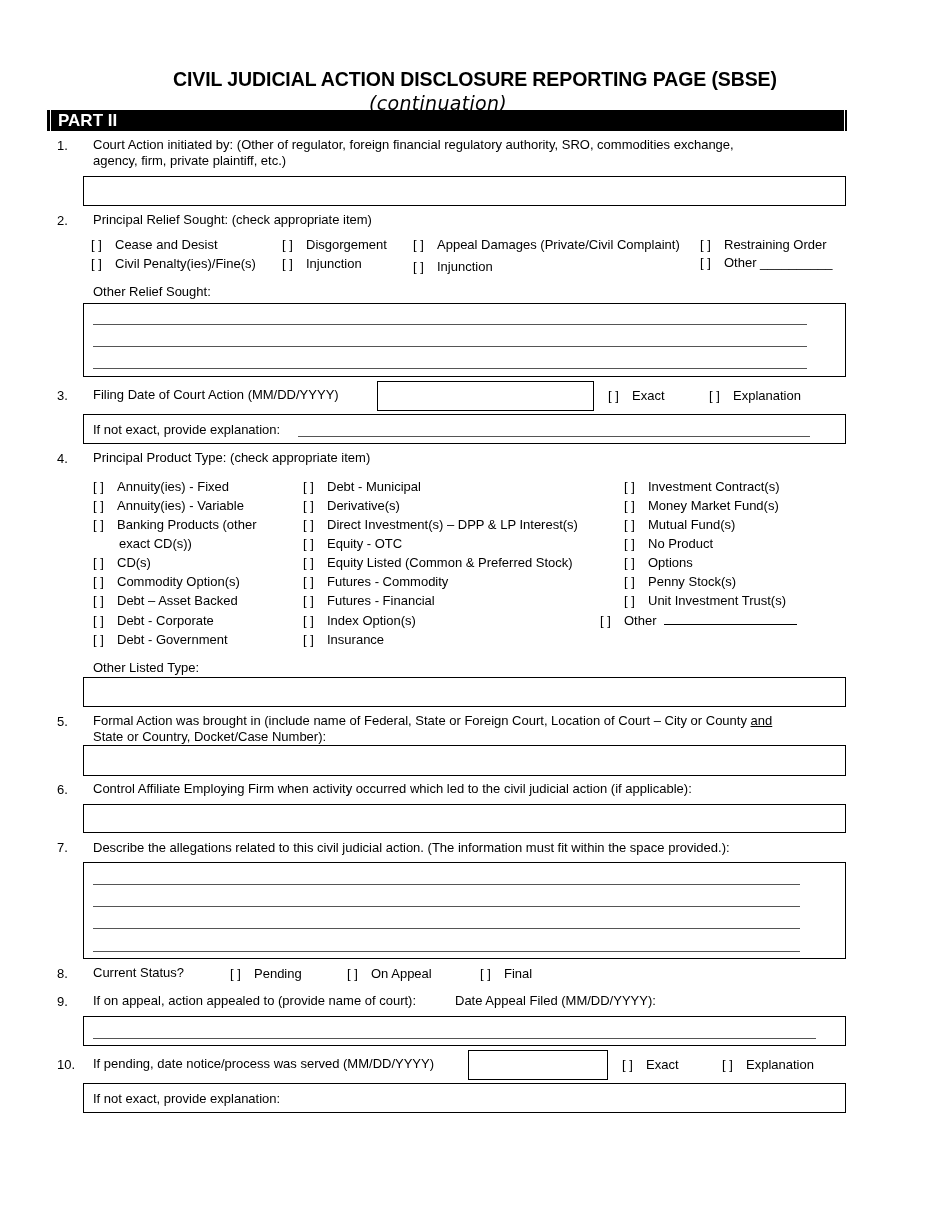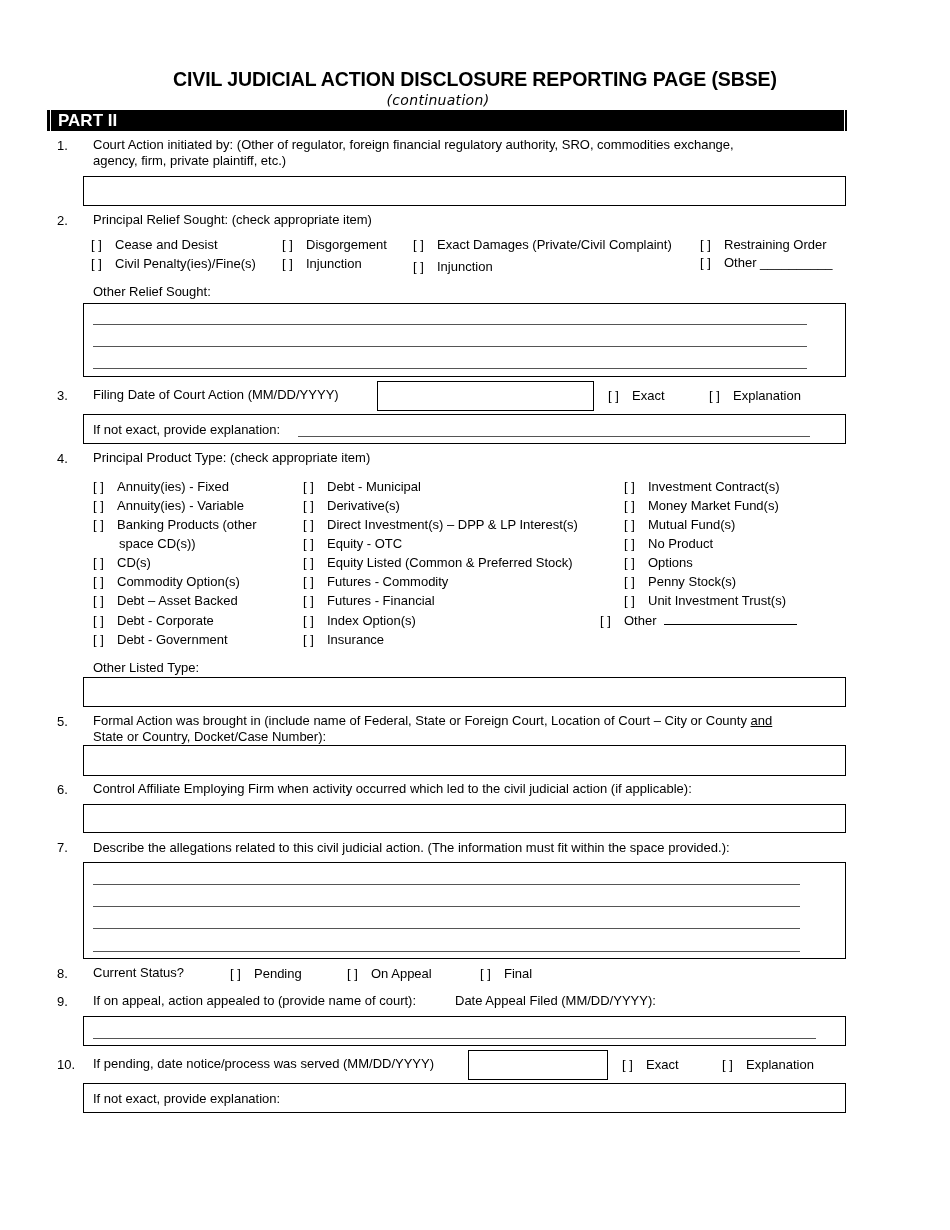--- a/index.html
+++ b/index.html
@@ -1,20 +1,20 @@
 <!DOCTYPE html>
 <html><head>
 <meta charset="utf-8">
 <style>
   * { box-sizing: border-box; margin: 0; padding: 0; }
   html, body { width: 950px; height: 1230px; background: #ffffff; }
   body { position: relative; font-family: "Liberation Sans", sans-serif; color: #000; font-size: 13px; overflow: hidden; }
   .abs { position: absolute; white-space: nowrap; }
   .title { left: 0; width: 950px; top: 68px; text-align: center; font-weight: bold; font-size: 19.5px; letter-spacing: -0.1px; }
-  .subtitle { left: 0; width: 876px; top: 92px; text-align: center; font-style: italic; font-size: 14px; font-family: "DejaVu Sans", sans-serif; letter-spacing: 0.3px; }
+  .subtitle { left: 0; width: 876px; top: 92px; text-align: center; font-style: italic; font-size: 19px; font-family: "DejaVu Sans", sans-serif; letter-spacing: 0.3px; }
   .partbar { left: 47px; top: 110px; width: 800px; height: 21px; background: #000; border-left: 1px solid #000; }
   .partbar::before { content: ""; position: absolute; left: 2px; top: 0; bottom: 0; width: 1px; background: #fff; }
   .partbar::after { content: ""; position: absolute; right: 2px; top: 0; bottom: 0; width: 1px; background: #fff; }
   .partlabel { left: 58px; top: 110px; color: #fff; font-weight: bold; font-size: 17px; line-height: 21px; }
   .num { left: 57px; font-size: 13px; }
   .q { left: 93px; font-size: 13px; line-height: 16px; }
   .box { position: absolute; border: 1.3px solid #000; background: #fff; }
   .cb { position: absolute; white-space: nowrap; font-size: 13px; }
   .cb .br { display: inline-block; width: 24px; }
   .uline { position: absolute; height: 1px; background: #555; }
@@ -34,21 +34,21 @@
 <div class="abs q" style="top:153px">agency, firm, private plaintiff, etc.)</div>
 <div class="box" style="left:83px;top:176px;width:763px;height:30px"></div>
 
 <div class="abs num" style="top:213px">2.</div>
 <div class="abs q" style="top:212px">Principal Relief Sought:  (check appropriate item)</div>
 
 <div class="cb" style="left:91px;top:237px"><span class="br">[  ]</span><span>Cease and Desist</span></div>
 <div class="cb" style="left:91px;top:256px"><span class="br">[  ]</span><span>Civil Penalty(ies)/Fine(s)</span></div>
 <div class="cb" style="left:282px;top:237px"><span class="br">[  ]</span><span>Disgorgement</span></div>
 <div class="cb" style="left:282px;top:256px"><span class="br">[  ]</span><span>Injunction</span></div>
-<div class="cb" style="left:413px;top:237px"><span class="br">[  ]</span><span>Exact Damages (Private/Civil Complaint)</span></div>
+<div class="cb" style="left:413px;top:237px"><span class="br">[  ]</span><span>Appeal Damages (Private/Civil Complaint)</span></div>
 <div class="cb" style="left:413px;top:259px"><span class="br">[  ]</span><span>Injunction</span></div>
 <div class="cb" style="left:700px;top:237px"><span class="br">[  ]</span><span>Restraining Order</span></div>
 <div class="cb" style="left:700px;top:255px"><span class="br">[  ]</span><span>Other __________</span></div>
 
 <div class="abs q" style="top:284px">Other Relief Sought:</div>
 <div class="box" style="left:83px;top:303px;width:763px;height:74px">
   <div class="uline" style="left:9px;top:20px;width:714px"></div>
   <div class="uline" style="left:9px;top:42px;width:714px"></div>
   <div class="uline" style="left:9px;top:64px;width:714px"></div>
 </div>
@@ -62,21 +62,21 @@
   <span class="abs" style="left:9px;top:7px">If not exact, provide explanation:</span>
   <div class="uline" style="left:214px;top:21px;width:512px"></div>
 </div>
 
 <div class="abs num" style="top:451px">4.</div>
 <div class="abs q" style="top:450px">Principal Product Type:  (check appropriate item)</div>
 
 <div class="cb" style="left:93px;top:479px"><span class="br">[  ]</span><span>Annuity(ies) - Fixed</span></div>
 <div class="cb" style="left:93px;top:498px"><span class="br">[  ]</span><span>Annuity(ies) - Variable</span></div>
 <div class="cb" style="left:93px;top:517px"><span class="br">[  ]</span><span>Banking Products (other</span></div>
-<div class="cb" style="left:119px;top:536px">space CD(s))</div>
+<div class="cb" style="left:119px;top:536px">exact CD(s))</div>
 <div class="cb" style="left:93px;top:555px"><span class="br">[  ]</span><span>CD(s)</span></div>
 <div class="cb" style="left:93px;top:574px"><span class="br">[  ]</span><span>Commodity Option(s)</span></div>
 <div class="cb" style="left:93px;top:593px"><span class="br">[  ]</span><span>Debt – Asset Backed</span></div>
 <div class="cb" style="left:93px;top:613px"><span class="br">[  ]</span><span>Debt - Corporate</span></div>
 <div class="cb" style="left:93px;top:632px"><span class="br">[  ]</span><span>Debt - Government</span></div>
 
 <div class="cb" style="left:303px;top:479px"><span class="br">[  ]</span><span>Debt - Municipal</span></div>
 <div class="cb" style="left:303px;top:498px"><span class="br">[  ]</span><span>Derivative(s)</span></div>
 <div class="cb" style="left:303px;top:517px"><span class="br">[  ]</span><span>Direct Investment(s) – DPP &amp; LP Interest(s)</span></div>
 <div class="cb" style="left:303px;top:536px"><span class="br">[  ]</span><span>Equity - OTC</span></div>

